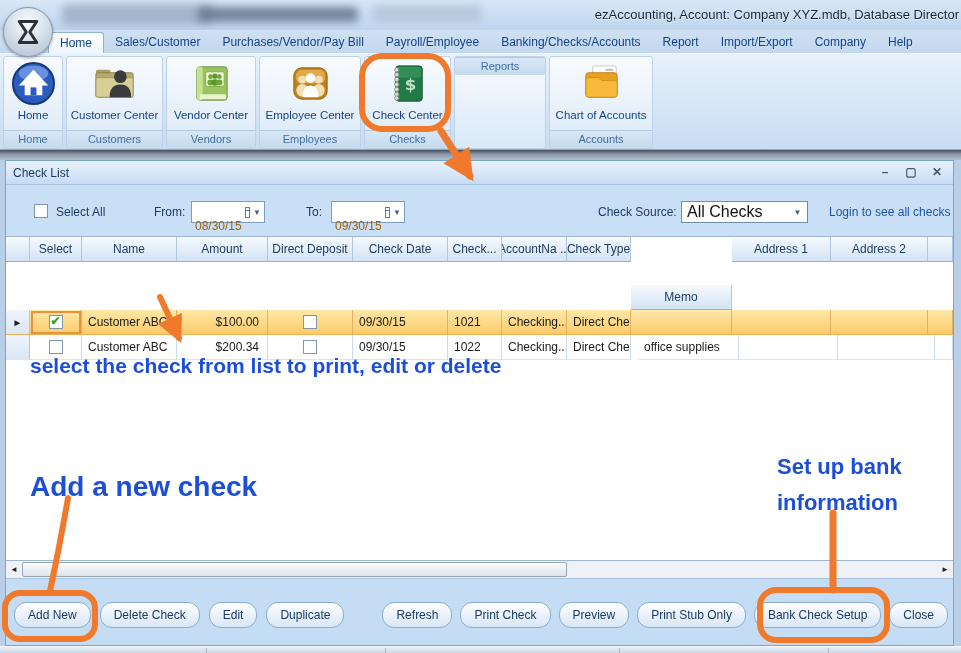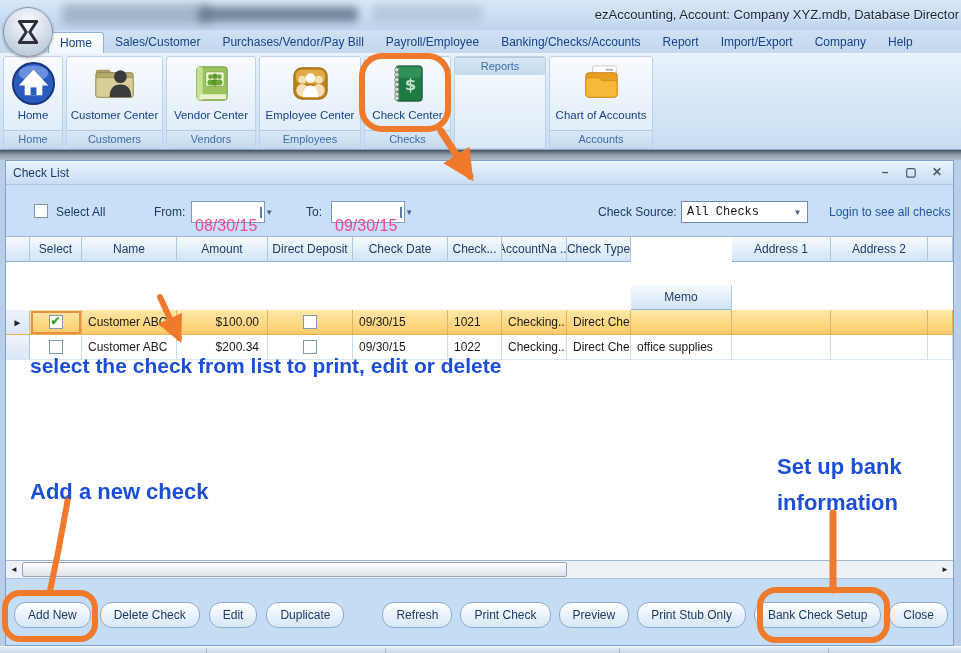--- a/index.html
+++ b/index.html
@@ -45,28 +45,28 @@
     background:linear-gradient(#eaf3fd,#c6dcf4); border-bottom:1px solid #aac4e0; }
   .clwin .wtitle .txt { position:absolute; left:7px; top:5px; font-size:12px; color:#1c3a66; }
   .wctrls { position:absolute; right:8px; top:3px; display:flex; gap:10px; }
   .wctrl { width:16px; height:16px; font-size:12px; color:#4a5a6d; text-align:center; line-height:16px; cursor:default; font-weight:bold; }
 
   .filterbar { position:absolute; left:0; top:24px; width:100%; height:52px; background:#c9dff6; }
   .flabel { font-size:12px; color:#1c3a66; }
   .cb { width:14px; height:14px; background:#fff; border:1px solid #8096ad; display:inline-block; position:relative; }
   .cb.checked::after { content:"✔"; position:absolute; left:1px; top:-2px; font-size:12px; font-weight:bold; color:#2ea121; }
   .datebox { display:inline-flex; align-items:center; width:74px; height:22px; background:#fff; border:1px solid #7e9cbd; padding:0 3px; gap:3px; }
-  .datebox .val { font-size:16px; color:#ec4899; flex:1;margin-top:28px; }
+  .datebox .val { font-size:12px; color:#a16207; flex:1;margin-top:28px; }
   .calicon { width:11px; height:11px; border:1px solid #5a7da3; background:
     linear-gradient(#5a7da3,#5a7da3) 0 2px/11px 1px no-repeat,
     linear-gradient(#9db6cf,#9db6cf) 3px 0/1px 11px no-repeat,
     linear-gradient(#9db6cf,#9db6cf) 6px 0/1px 11px no-repeat, #fff; }
   .dropar { font-size:8px; color:#44627f; }
   .combo { display:inline-flex; align-items:center; width:127px; height:22px; background:#fff; border:1px solid #6f8cab; padding:0 2px 0 5px; }
-  .combo .val { flex:1; font-size:12px; color:#111;font-family:Liberation Mono, monospace; }
+  .combo .val { flex:1; font-size:16px; color:#111; }
   .combo .abox { width:15px; height:18px; display:flex; align-items:center; justify-content:center; }
   .loginlink { font-size:12px; color:#1f55a8; cursor:pointer; }
 
   
   .gridarea { position:absolute; left:0; top:75px; width:947px; height:324px; background:#fff; border-top:1px solid #9fb6ce; }
   .grow { display:flex; width:947px; }
   .gcell { flex:none; font-size:12px; color:#1a1a1a; overflow:hidden; white-space:nowrap; display:flex; align-items:center; }
   .ghead .gcell { height:25px; justify-content:center; color:#1e3c66;
     background:linear-gradient(#f6fafd,#e2eef9 55%,#d2e3f4); border-right:1px solid #aec6de; border-bottom:1px solid #93b2d0; }
   .gdata .gcell { height:25px; border-right:1px solid #cbdcec; border-bottom:1px solid #d9e6f2; padding-left:6px; }
@@ -91,21 +91,21 @@
   .btnrow-right { position:absolute; right:5px; top:23px; display:flex; gap:8px; }
 
   
   .status-sliver { position:absolute; left:0; top:646px; width:961px; height:7px;
     background:linear-gradient(#e9eff8,#ccd8e7); border-top:1px solid #f4f8fc; }
   .status-divider { position:absolute; top:1px; width:1px; height:5px; background:#a9b9cd; }
 
   
   .anno { position:absolute; color:#1d4ed8; font-weight:bold; z-index:40; }
   #anno-select { left:30px; top:350px; width:487px; font-size:21px; line-height:32px; }
-  #anno-add { left:30px; top:471px; font-size:22px; white-space:nowrap;margin-top:8px; }
+  #anno-add { left:30px; top:471px; font-size:28px; white-space:nowrap; }
   #anno-bank { left:777px; top:449px; width:150px; font-size:22px; line-height:36px; }
   #anno-svg { position:absolute; inset:0; width:961px; height:653px; z-index:39; pointer-events:none; }
   .hidden-defs { position:absolute; width:0; height:0; overflow:hidden; }
 </style>
 </head>
 <body>
 
 <svg class="hidden-defs" xmlns="http://www.w3.org/2000/svg">
   <symbol id="sym-home-icon" viewBox="0 0 48 48">
     <circle cx="24" cy="24" r="21" fill="#2a5bbf" stroke="#16377c" stroke-width="2"></circle>
@@ -351,21 +351,21 @@
             </div>
             <div class="gcell" style="width: 95px;">Customer ABC</div>
             <div class="gcell right" style="width: 91px;">$200.34</div>
             <div class="gcell center" style="width: 85px;">
               <span class="cb"></span>
             </div>
             <div class="gcell" style="width: 95px;">09/30/15</div>
             <div class="gcell" style="width: 54px;">1022</div>
             <div class="gcell" style="width: 65px;">Checking...</div>
             <div class="gcell" style="width: 64px;">Direct Che...</div>
-            <div class="gcell" style="width: 101px;">office supplies</div>
+            <div class="gcell" style="width: 101px; margin-left: 7px;">office supplies</div>
             <div class="gcell" style="width: 99px;"></div>
             <div class="gcell" style="width: 97px;"></div>
             <div class="gcell" style="flex: 1 1 0%;"></div>
           </div>
         </div>
     </div>
 
     <div class="hscroll">
       <div class="harrow" style="left:0">◄</div>
       <div class="hthumb"></div>

